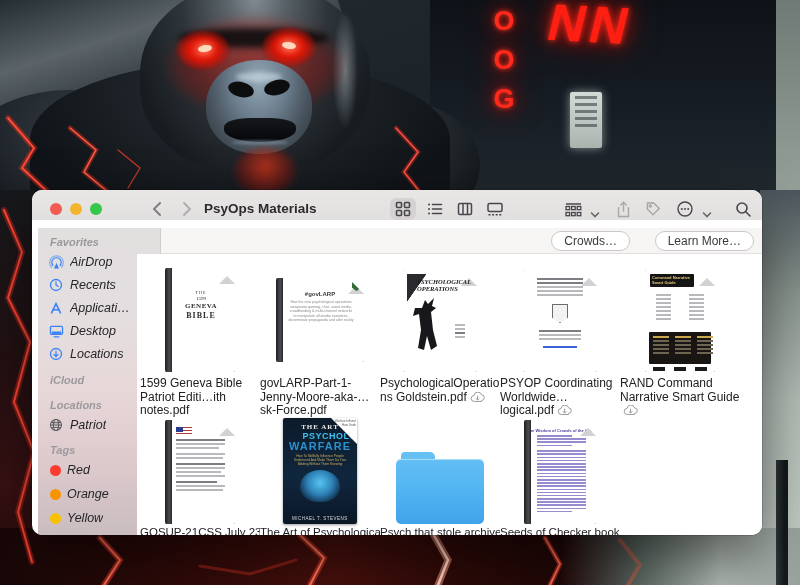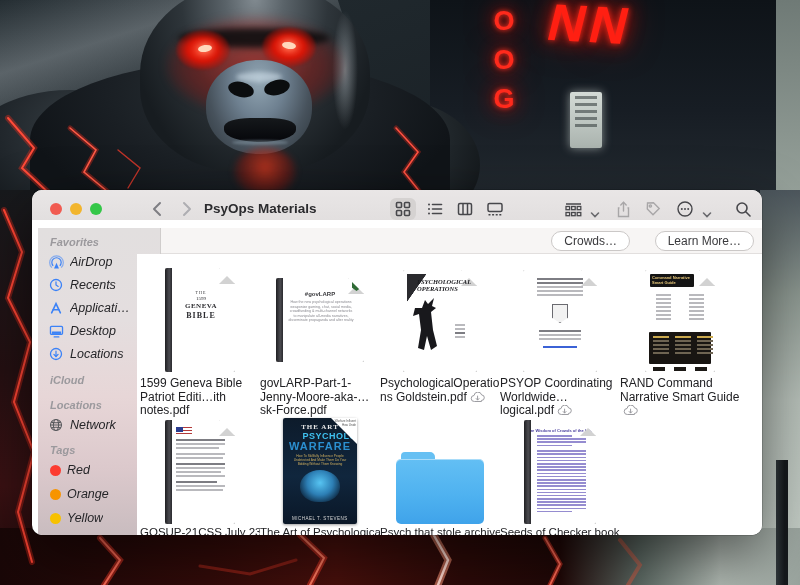--- a/index.html
+++ b/index.html
@@ -466,21 +466,21 @@
         <span class="sb-ic gray">
           <svg width="14" height="14" viewBox="0 0 16 16">
               <g fill="none" stroke="currentColor" stroke-width="1.2">
                 <circle cx="8" cy="8" r="6.3"></circle>
                 <ellipse cx="8" cy="8" rx="3" ry="6.3"></ellipse>
                 <line x1="1.7" y1="8" x2="14.3" y2="8"></line>
                 <path d="M2.6 4.6 C4.2 5.8 11.8 5.8 13.4 4.6 M2.6 11.4 C4.2 10.2 11.8 10.2 13.4 11.4"></path>
               </g>
             </svg>
         </span>
-        <span class="lbl">Network</span>
+        <span class="lbl">Patriot</span>
       </div>
 
       <span class="sb-h" style="top:216px;">Tags</span>
 
       <div class="sb-row" style="top:232px;">
         <span class="tag-dot" style="background:#fc3b30;"></span>
         <span class="lbl">Red</span>
       </div>
       <div class="sb-row" style="top:256px;">
         <span class="tag-dot" style="background:#f79400;"></span>

